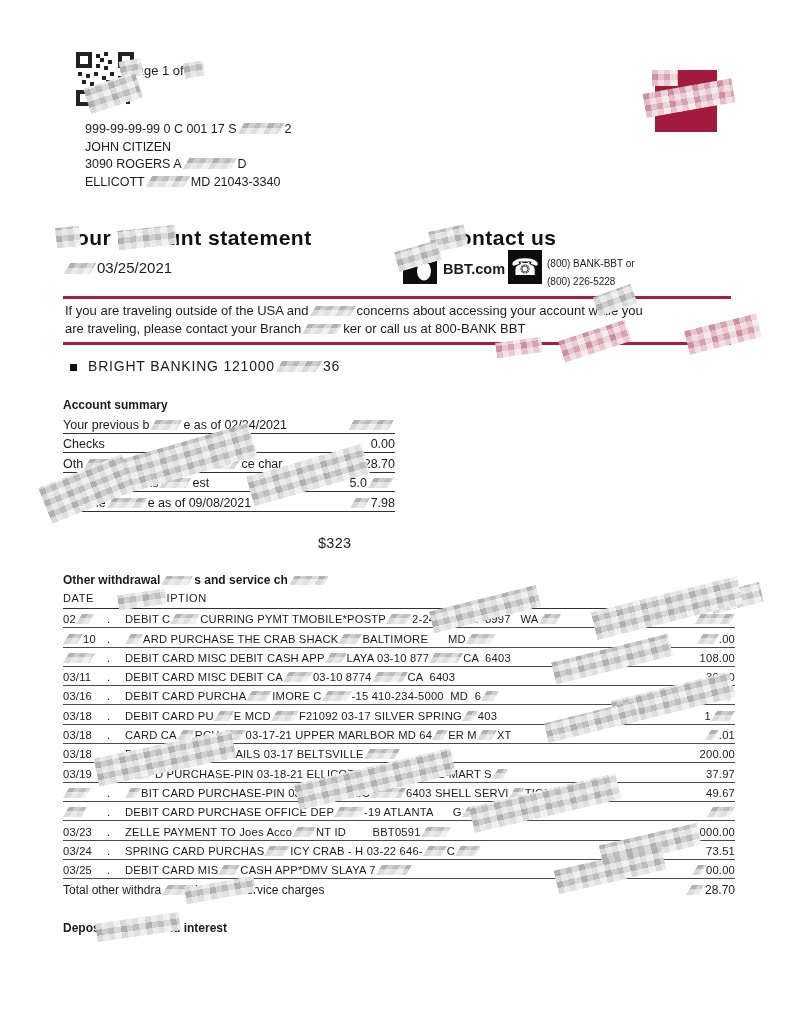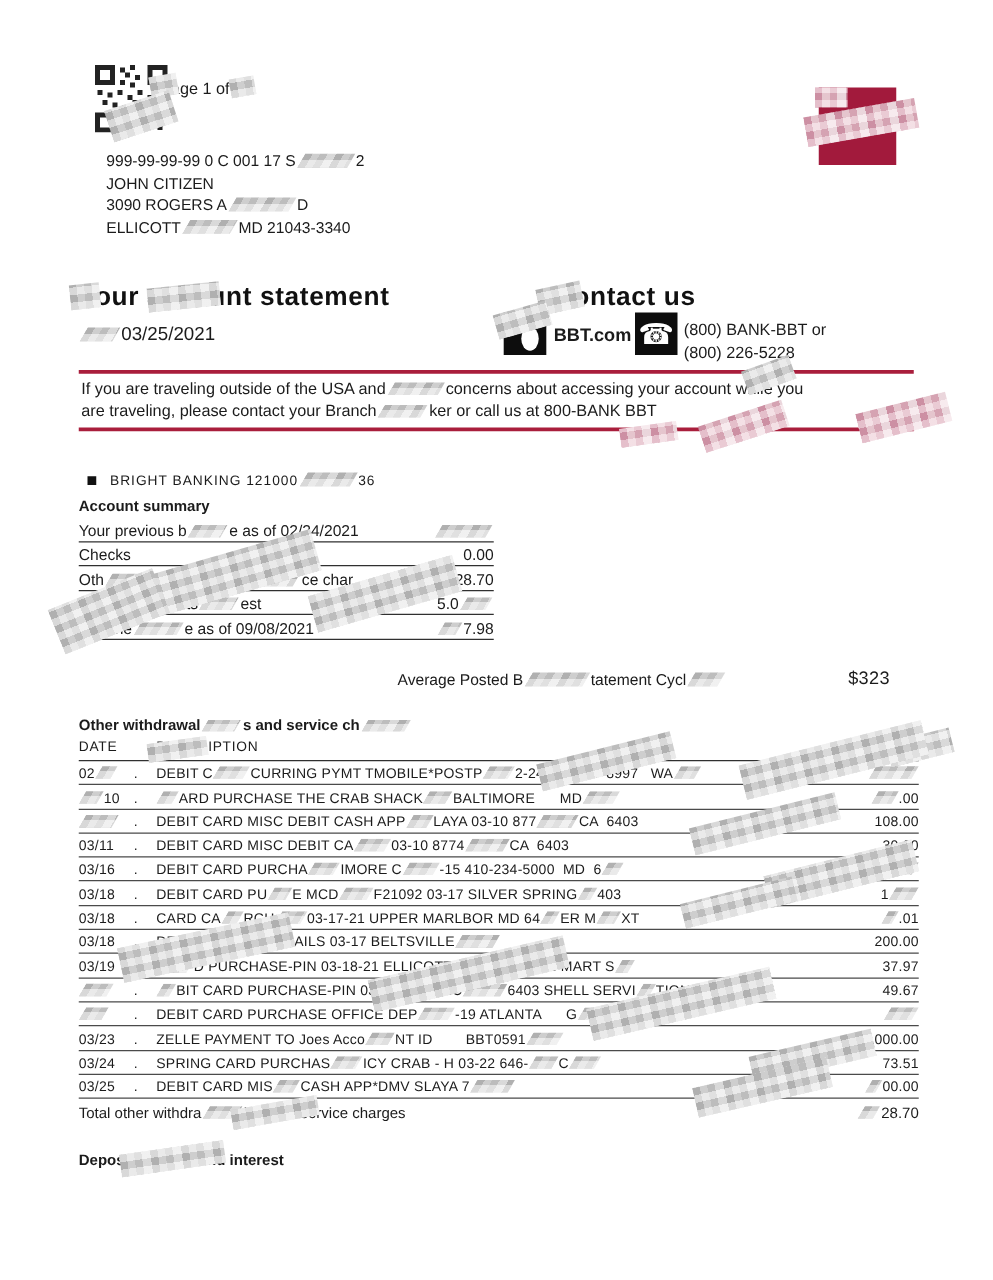--- a/index.html
+++ b/index.html
@@ -29,27 +29,27 @@
 
   .addr{position:absolute;left:85px;top:121px;font-size:12.5px;line-height:17.5px;}
 
   .title{position:absolute;left:63px;top:226px;margin:0;font-size:21px;font-weight:600;letter-spacing:.5px;color:#111;}
   .sdate{position:absolute;left:63px;top:259px;font-size:15px;}
   .contact{position:absolute;left:443px;top:226px;margin:0;font-size:21px;font-weight:600;letter-spacing:.5px;color:#111;}
   .icon-sq{position:absolute;width:34px;height:34px;background:#0d0d0d;color:#fff;text-align:center;}
   .mouse-ic{left:403px;top:250px;}
   .phone-ic{left:508px;top:250px;font-size:23px;line-height:34px;}
   .web{position:absolute;left:443px;top:261px;font-size:14.5px;font-weight:bold;}
-  .phones{position:absolute;left:547px;top:255px;font-size:13px;line-height:17.5px;}
+  .phones{position:absolute;left:547px;top:255px;font-size:10px;line-height:17.5px;}
 
   .notice{position:absolute;left:63px;top:296px;width:668px;border-top:3px solid #a91e3c;border-bottom:3px solid #a91e3c;
           padding:3px 2px 5px 2px;font-size:13px;line-height:17.5px;}
   .notice .rd{height:10px;}
 
-  .acctline{position:absolute;left:70px;top:358px;font-size:11px;letter-spacing:.8px;margin-top:20px;}
+  .acctline{position:absolute;left:70px;top:358px;font-size:14px;letter-spacing:.8px;}
   .bullet{display:inline-block;width:7px;height:7px;background:#111;margin-right:11px;}
 
   .sumhead{position:absolute;left:63px;top:398px;font-size:12px;font-weight:bold;}
   .sumtable{position:absolute;left:63px;top:414px;width:332px;}
   .srow{display:flex;justify-content:space-between;align-items:flex-end;height:19.6px;
         border-bottom:1.3px solid #303030;font-size:12.5px;padding-bottom:1px;}
   .sv{text-align:right;}
   .srow .rd{height:10px;}
 
   .avg{position:absolute;left:318px;top:535px;width:394px;display:flex;justify-content:space-between;align-items:flex-end;}
@@ -179,21 +179,20 @@
         <span class="sv"><span class="tx">5.0</span><span class="rd" style="width: 20px;"></span></span>
       </div>
 
       <div class="srow">
         <span class="sl"><span class="tx">Your ne</span><span class="rd" style="width: 34px;"></span><span class="tx">e as of 09/08/2021</span></span>
         <span class="sv"><span class="rd" style="width: 14px;"></span><span class="tx">7.98</span></span>
       </div>
     </div>
 
   <div class="avg">
-    <span class="avg-l"><span class="tx">Average Posted B</span><span class="rd" style="width: 46px;"></span><span class="tx">tatement Cycl</span><span class="rd" style="width: 24px;"></span></span>
     <span class="avg-v">$323</span>
   </div>
 
   <div class="whead"><span class="tx">Other withdrawal</span><span class="rd" style="width: 26px;"></span><span class="tx">s and service ch</span><span class="rd" style="width: 34px;"></span></div>
   <div class="ttable">
     <div class="thead">
       <span class="c-date">DATE</span>
       <span class="c-dot"></span>
       <span class="c-desc">DESCRIPTION</span>
       <span class="c-amt">AMOUNT</span>

